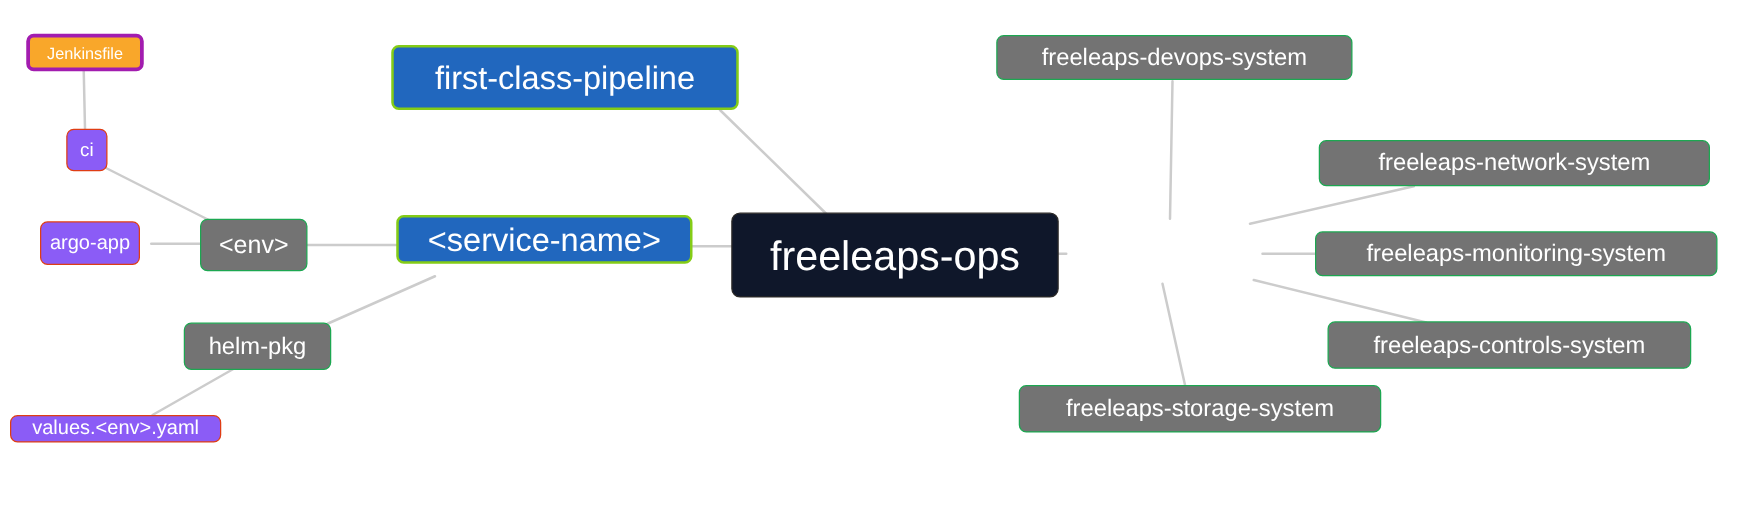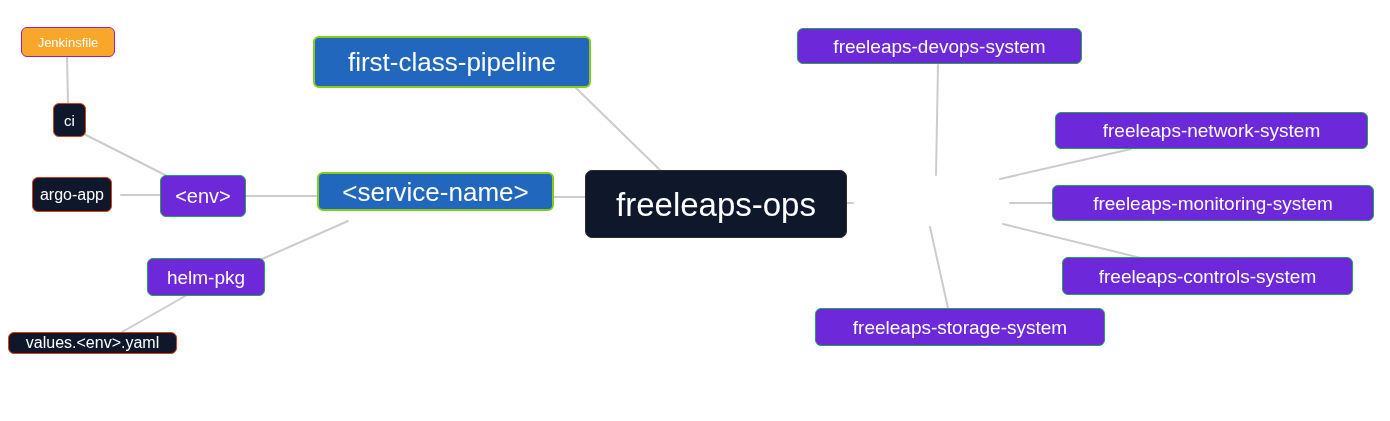--- a/index.html
+++ b/index.html
@@ -21,23 +21,23 @@
   .node {
     position: absolute;
     display: flex; align-items: center; justify-content: center;
     color: #ffffff; white-space: nowrap;
     border-radius: 6px;
     text-align: center;
     cursor: default;
     line-height: 1;
   }
   .blue   { background: #2167BE; border: 2px solid #84cc16; }
-  .green  { background: #6d28d9; border: 1px solid #1ca751; }
-  .orange { background: #F9A72A; border: 1px solid #a21caf; }
-  .red    { background: #0f172a; border: 1px solid #df3d14; }
+  .green  { background: #737373; border: 1px solid #1ca751; }
+  .orange { background: #F9A72A; border: 3px solid #a21caf; }
+  .red    { background: #8b5cf6; border: 1px solid #df3d14; }
   .dark   { background: #0f172a; border: 1px solid #2c2a28; }
 
   
   #n-jenkinsfile   { left: 21px;  top: 27px;  width: 94px;  height: 30px; font-size: 13px; }
   #n-ci            { left: 53px;  top: 103px; width: 33px;  height: 34px; font-size: 15px; }
   #n-argo-app      { left: 32px;  top: 177px; width: 80px;  height: 35px; font-size: 16px; }
   #n-env           { left: 160px; top: 175px; width: 86px;  height: 42px; font-size: 20px; }
   #n-helm-pkg      { left: 147px; top: 258px; width: 118px; height: 38px; font-size: 19px; }
   #n-values        { left: 8px;   top: 332px; width: 169px; height: 22px; font-size: 16px; }
   #n-fcp           { left: 313px; top: 36px;  width: 278px; height: 52px; font-size: 26px; }

